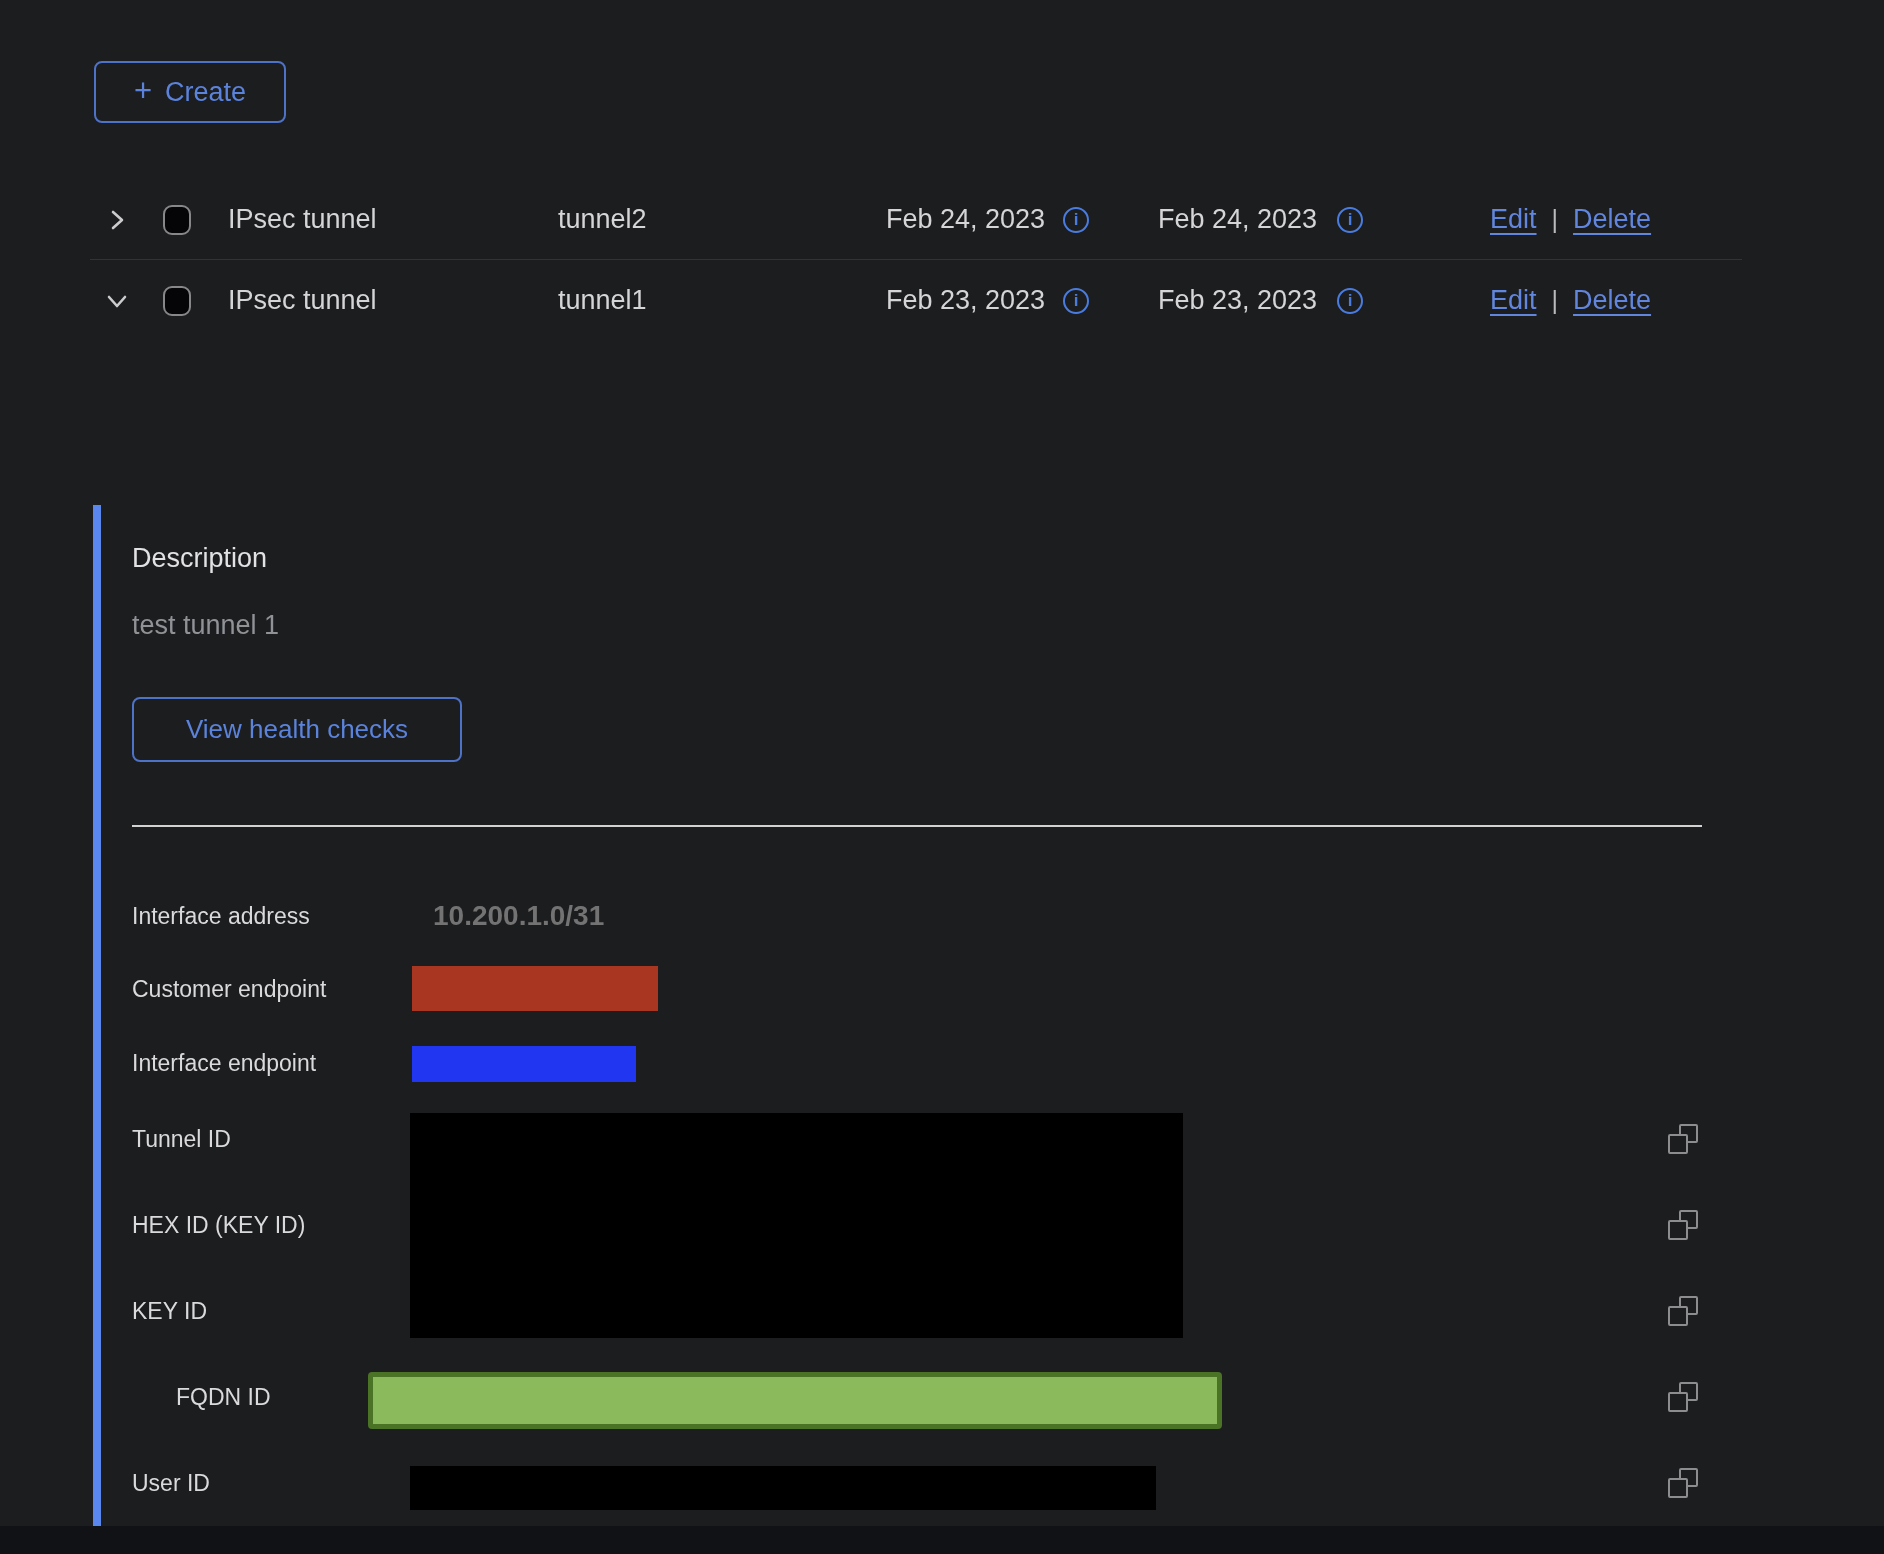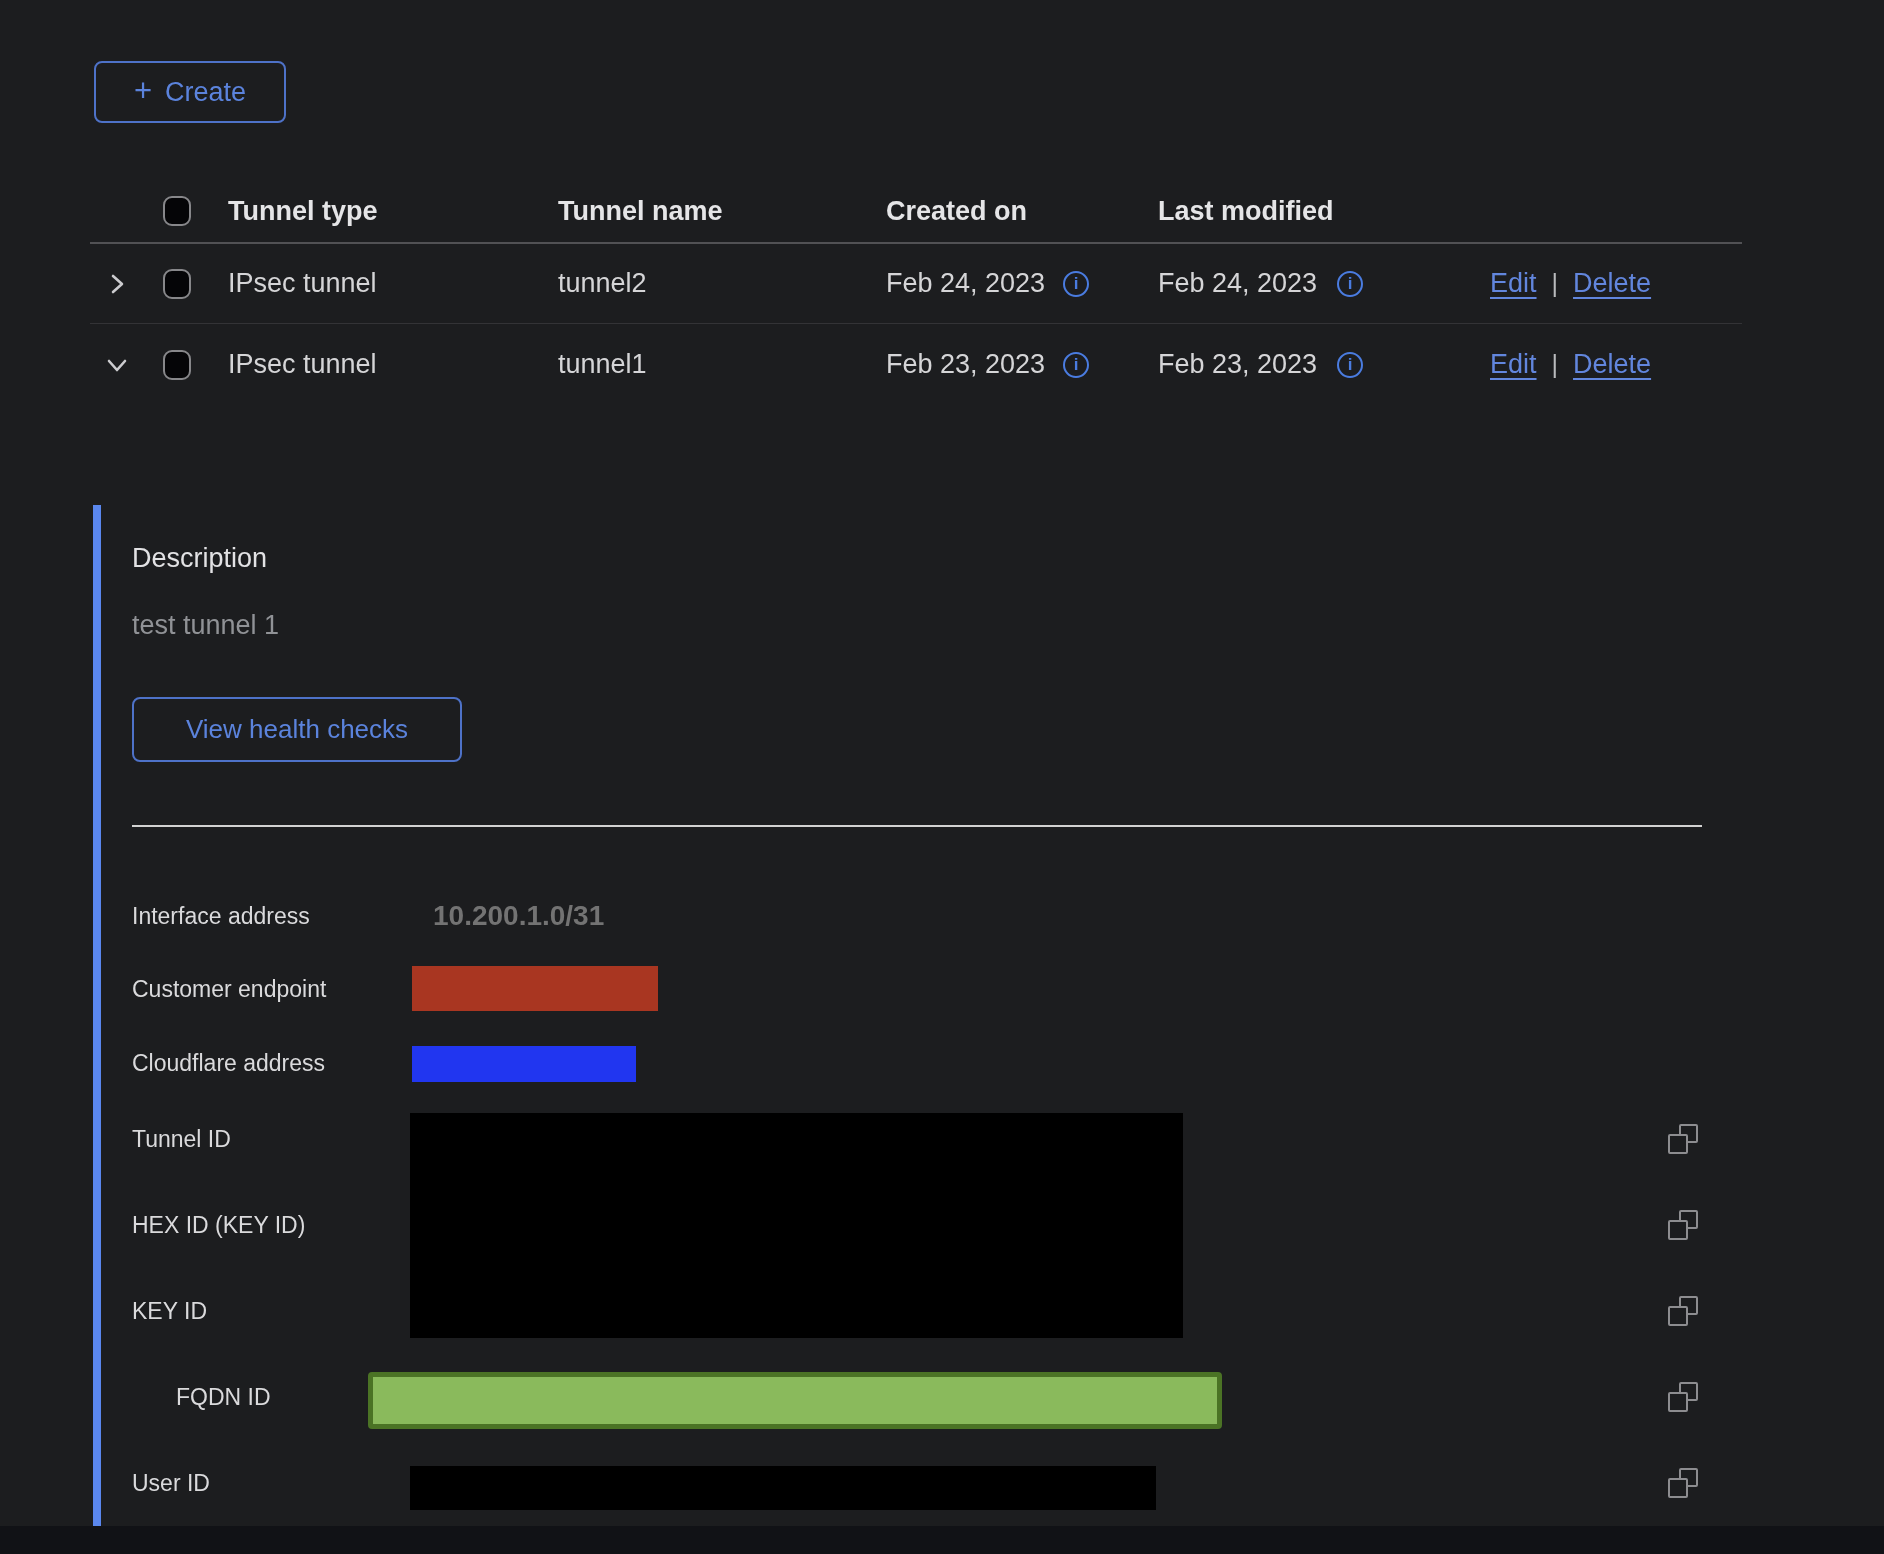--- a/index.html
+++ b/index.html
@@ -96,31 +96,20 @@
 
 <div class="stage" style="background: rgb(28, 29, 31);">
 
   <button class="create-btn">
     <span class="plus">+</span>
     <span>Create</span>
   </button>
 
   <div class="table">
 
-    <div class="trow thead">
-      <div class="c-expand"></div>
-      <div class="c-check">
-        <span class="checkbox"></span>
-      </div>
-      <div class="cell c-type">Tunnel type</div>
-      <div class="cell c-name">Tunnel name</div>
-      <div class="cell c-created">Created on</div>
-      <div class="cell c-modified">Last modified</div>
-      <div class="c-actions"></div>
-    </div>
 
     <div class="trow row-1">
       <div class="c-expand">
         <svg class="chev" viewBox="0 0 26 26">
           <polyline points="9,5 18,13 9,21"></polyline>
         </svg>
       </div>
       <div class="c-check">
         <span class="checkbox"></span>
       </div>
@@ -176,21 +165,21 @@
       <button class="health-btn">View health checks</button>
 
       <div class="bright-divider"></div>
 
       <div class="abs detail-label" style="left:31px; top:394px;">Interface address</div>
       <div class="abs detail-value" style="left:332px; top:394px;">10.200.1.0/31</div>
 
       <div class="abs detail-label" style="left:31px; top:467px;text-align:center;">Customer endpoint</div>
       <div class="redaction red-box" style="background: rgb(169, 54, 33);"></div>
 
-      <div class="abs detail-label" style="left:31px; top:541px;">Cloudflare address</div>
+      <div class="abs detail-label" style="left:31px; top:541px;">Interface endpoint</div>
       <div class="redaction blue-box" style="background: rgb(33, 54, 240);"></div>
 
       <div class="redaction black-box-big" style="background: rgb(0, 0, 0);"></div>
 
       <div class="abs detail-label" style="left:31px; top:617px;">Tunnel ID</div>
       <div class="copy-icon" style="top:619px;">
         <span class="copy-back"></span>
         <span class="copy-front"></span>
       </div>
 

